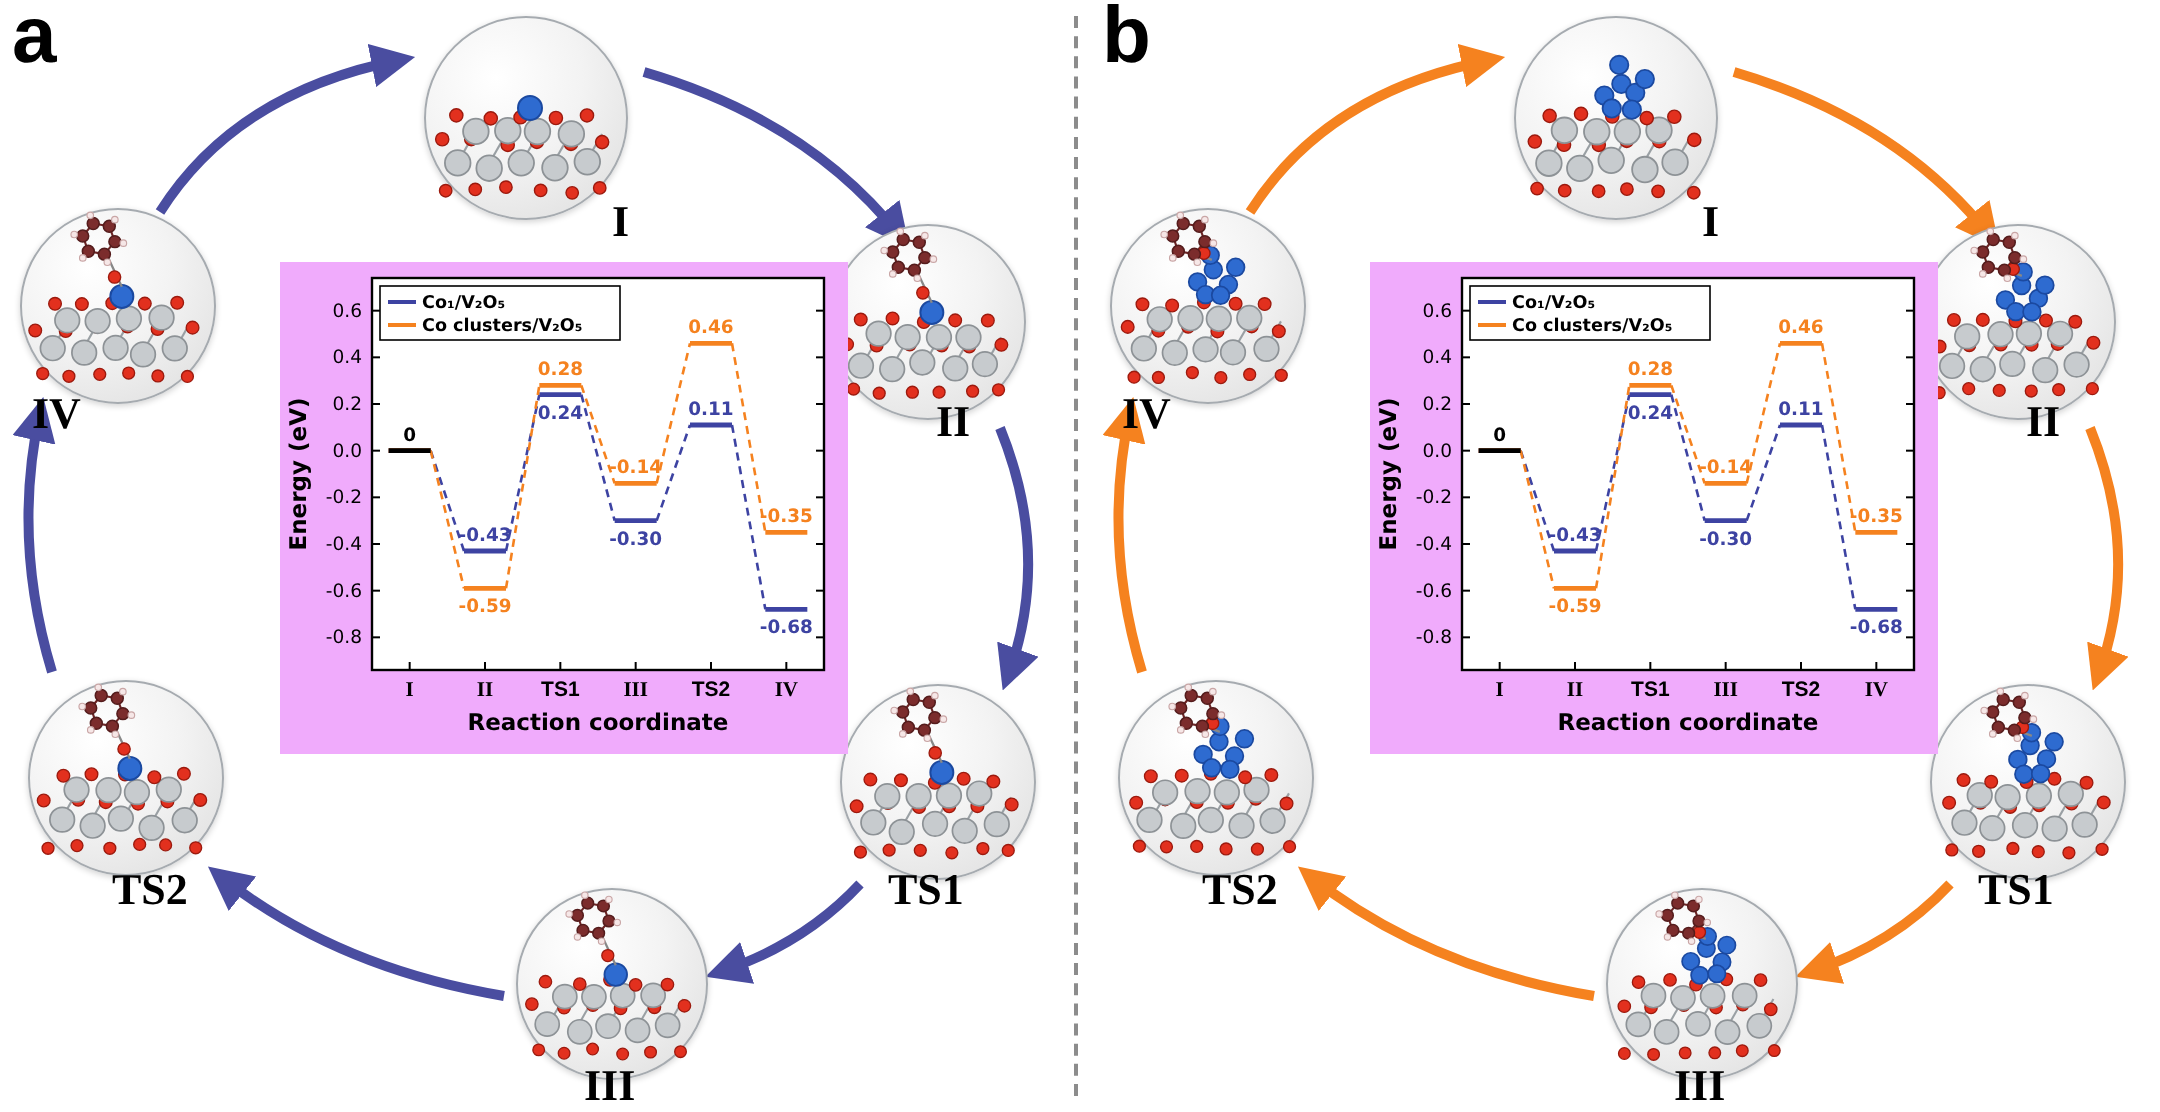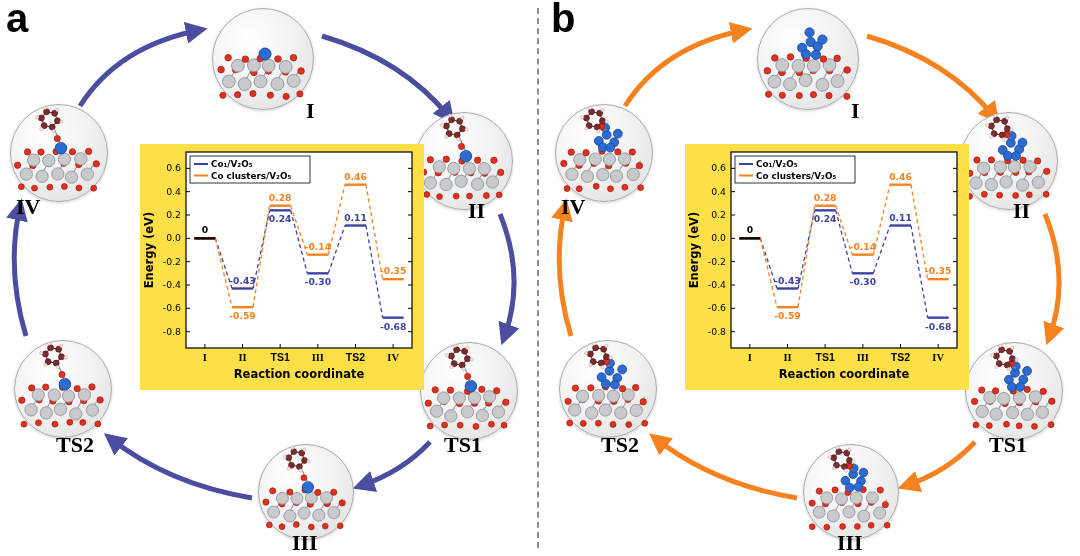--- a/index.html
+++ b/index.html
@@ -9,21 +9,21 @@
   #panel-a{left:0;}
   #panel-b{left:545px;}
   .panel-letter{position:absolute;left:6px;top:-4px;font-size:40px;font-weight:bold;color:#000;z-index:6;line-height:1.1;}
   .arrows{position:absolute;left:0;top:0;width:535px;height:556px;z-index:1;pointer-events:none;}
   .node{position:absolute;border-radius:50%;border:1px solid #a6abb0;z-index:2;
         background:radial-gradient(circle at 35% 30%, #ffffff 0%, #f3f3f3 45%, #dcdcdc 100%);
         box-shadow:0 1px 3px rgba(0,0,0,.18);}
   .node svg{width:100%;height:100%;display:block;}
   .nlabel{position:absolute;font-family:"Liberation Serif","DejaVu Serif",serif;font-weight:bold;
           font-size:22px;color:#000;z-index:3;white-space:nowrap;}
-  .chartbox{position:absolute;left:140px;top:144px;width:284px;height:246px;background:#fde047;z-index:4;}
+  .chartbox{position:absolute;left:140px;top:131px;width:284px;height:246px;background:#f0abfc;z-index:4;}
   .chart{width:284px;height:246px;display:block;}
   
   .n-I  {left:212px;top:8px;  width:100px;height:100px;}
   .n-II {left:415px;top:112px;width:96px;height:96px;}
   .n-TS1{left:420px;top:342px;width:96px;height:96px;}
   .n-III{left:258px;top:444px;width:94px;height:94px;}
   .n-TS2{left:14px; top:340px;width:96px;height:96px;}
   .n-IV {left:10px; top:104px;width:96px;height:96px;}
   .l-I  {left:306px;top:98px;}
   .l-II {left:468px;top:198px;}

